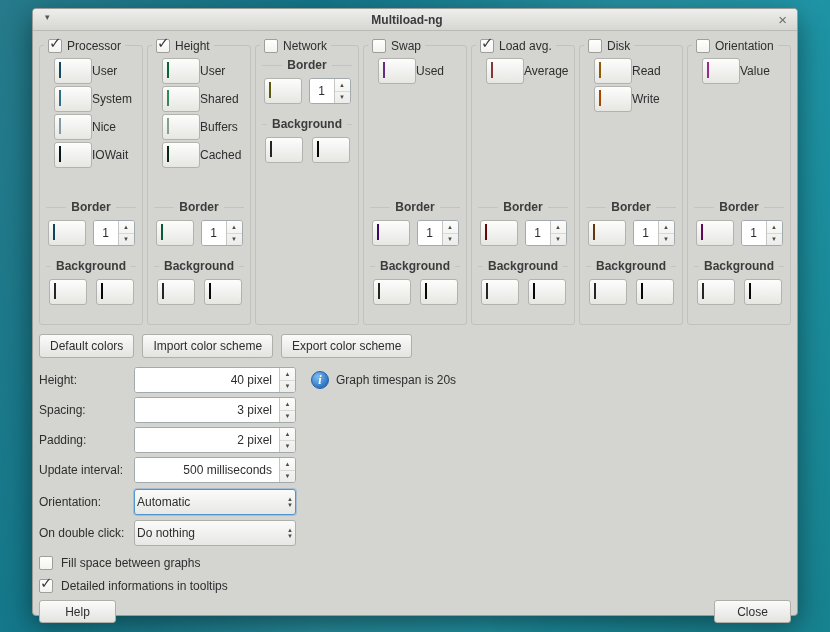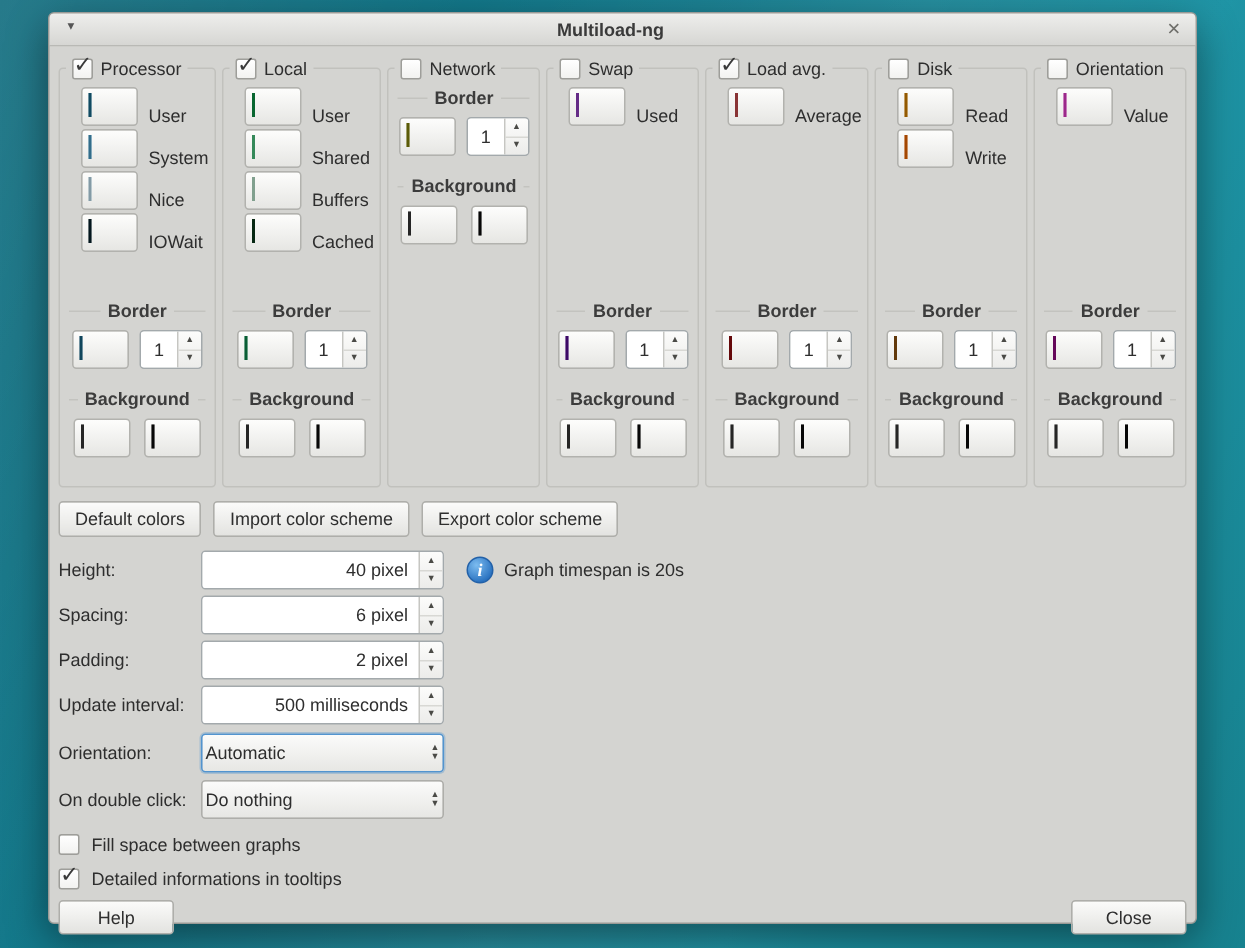--- a/index.html
+++ b/index.html
@@ -37,21 +37,21 @@
   .panel-header {
     position:absolute; top:-9px; left:4px; background:#d4d4d1; padding:0 4px;
     display:flex; align-items:center; gap:5px; height:17px; white-space:nowrap;
   }
   .checkbox {
     width:14px; height:14px; flex:0 0 14px; position:relative;
     background:linear-gradient(#ffffff,#f2f2f0); border:1px solid #9e9e9a; border-radius:2px;
   }
   .checkbox .check { position:absolute; left:0px; top:-6px; font-size:15px; font-weight:bold; color:#3a3a3a; }
   .color-area { height:142px; display:flex; flex-direction:column; padding-left:2px; }
-  .crow { display:flex; align-items:flex-end; gap:7px; margin-bottom:2px;padding-left:8px; }
+  .crow { display:flex; align-items:center; gap:0; margin-bottom:2px;padding-left:8px; }
   .swatch {
     width:38px; height:26px; flex:0 0 38px;
     background:linear-gradient(#fdfdfc,#e6e6e3); border:1px solid #b2b2ae; border-radius:3px;
     padding:4px; cursor:default;
   }
   .swatch .fill { width:100%; height:100%; border:1px solid rgba(0,0,0,0.35); }
   .hr-label { display:flex; align-items:center; gap:5px; color:#3c3c3c; margin:0 2px 6px;font-weight:bold; }
   .hr-label::before,.hr-label::after { content:""; flex:1; height:1px; background:#c3c3bf; }
   .center-row { display:flex; justify-content:center; align-items:center; gap:7px; }
   .border-row { margin-bottom:13px; }
@@ -155,21 +155,21 @@
           <span class="swatch"><span class="fill" style="background-color: rgb(58, 58, 58);"></span></span>
           <span class="swatch"><span class="fill" style="background-color: rgb(11, 11, 11);"></span></span>
         </div>
       </div>
 
       <div class="panel">
         <div class="panel-header">
           <span class="checkbox">
               <span class="check">✓</span>
             </span>
-          <span>Local</span>
+          <span>Height</span>
         </div>
         <div class="color-area">
           <div class="crow">
               <span class="swatch"><span class="fill" style="background-color: rgb(13, 157, 75);"></span></span>
               <span>User</span>
             </div>
           <div class="crow">
               <span class="swatch"><span class="fill" style="background-color: rgb(82, 211, 137);"></span></span>
               <span>Shared</span>
             </div>
@@ -394,21 +394,21 @@
           </span>
         </span>
       <span class="info-wrap">
         <span class="info-icon">i</span>
         <span>Graph timespan is 20s</span>
       </span>
     </div>
     <div class="setting-row">
       <span class="lbl">Spacing:</span>
       <span class="ctrl spin spin-wide">
-          <span class="entry">6 pixel</span>
+          <span class="entry">3 pixel</span>
           <span class="steppers">
             <span class="step">▲</span>
             <span class="step">▼</span>
           </span>
         </span>
     </div>
     <div class="setting-row">
       <span class="lbl">Padding:</span>
       <span class="ctrl spin spin-wide">
           <span class="entry">2 pixel</span>

